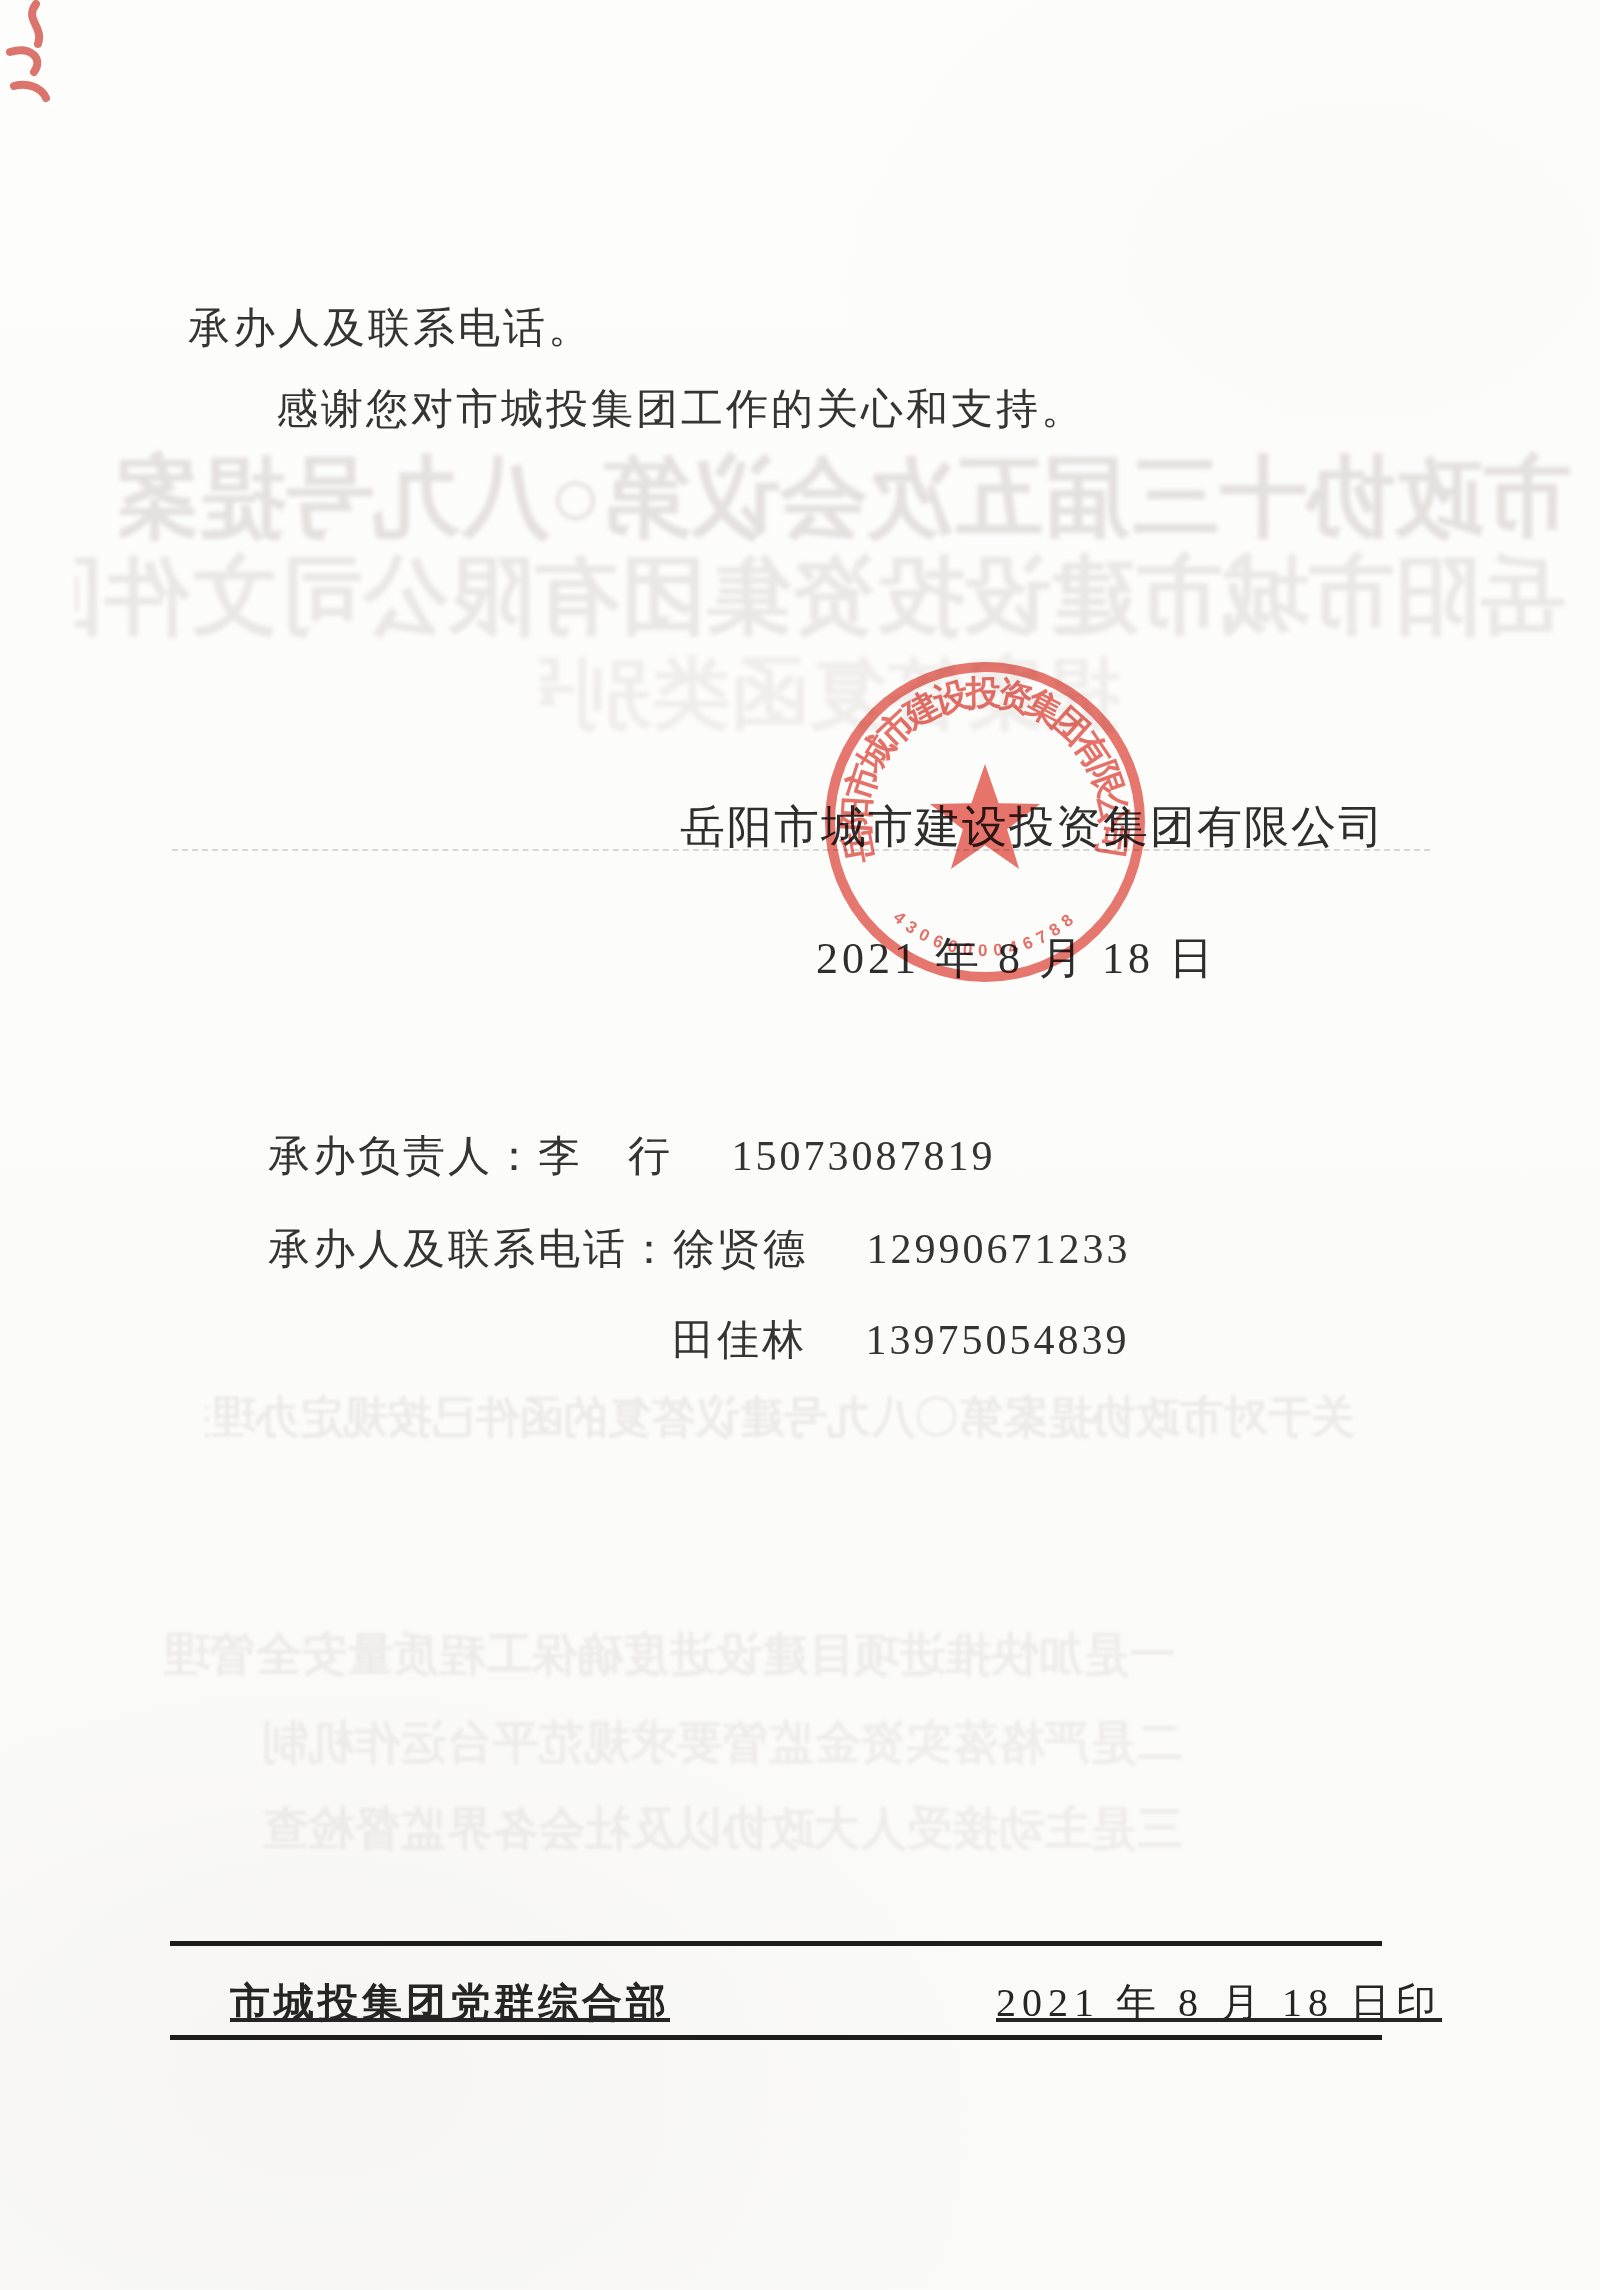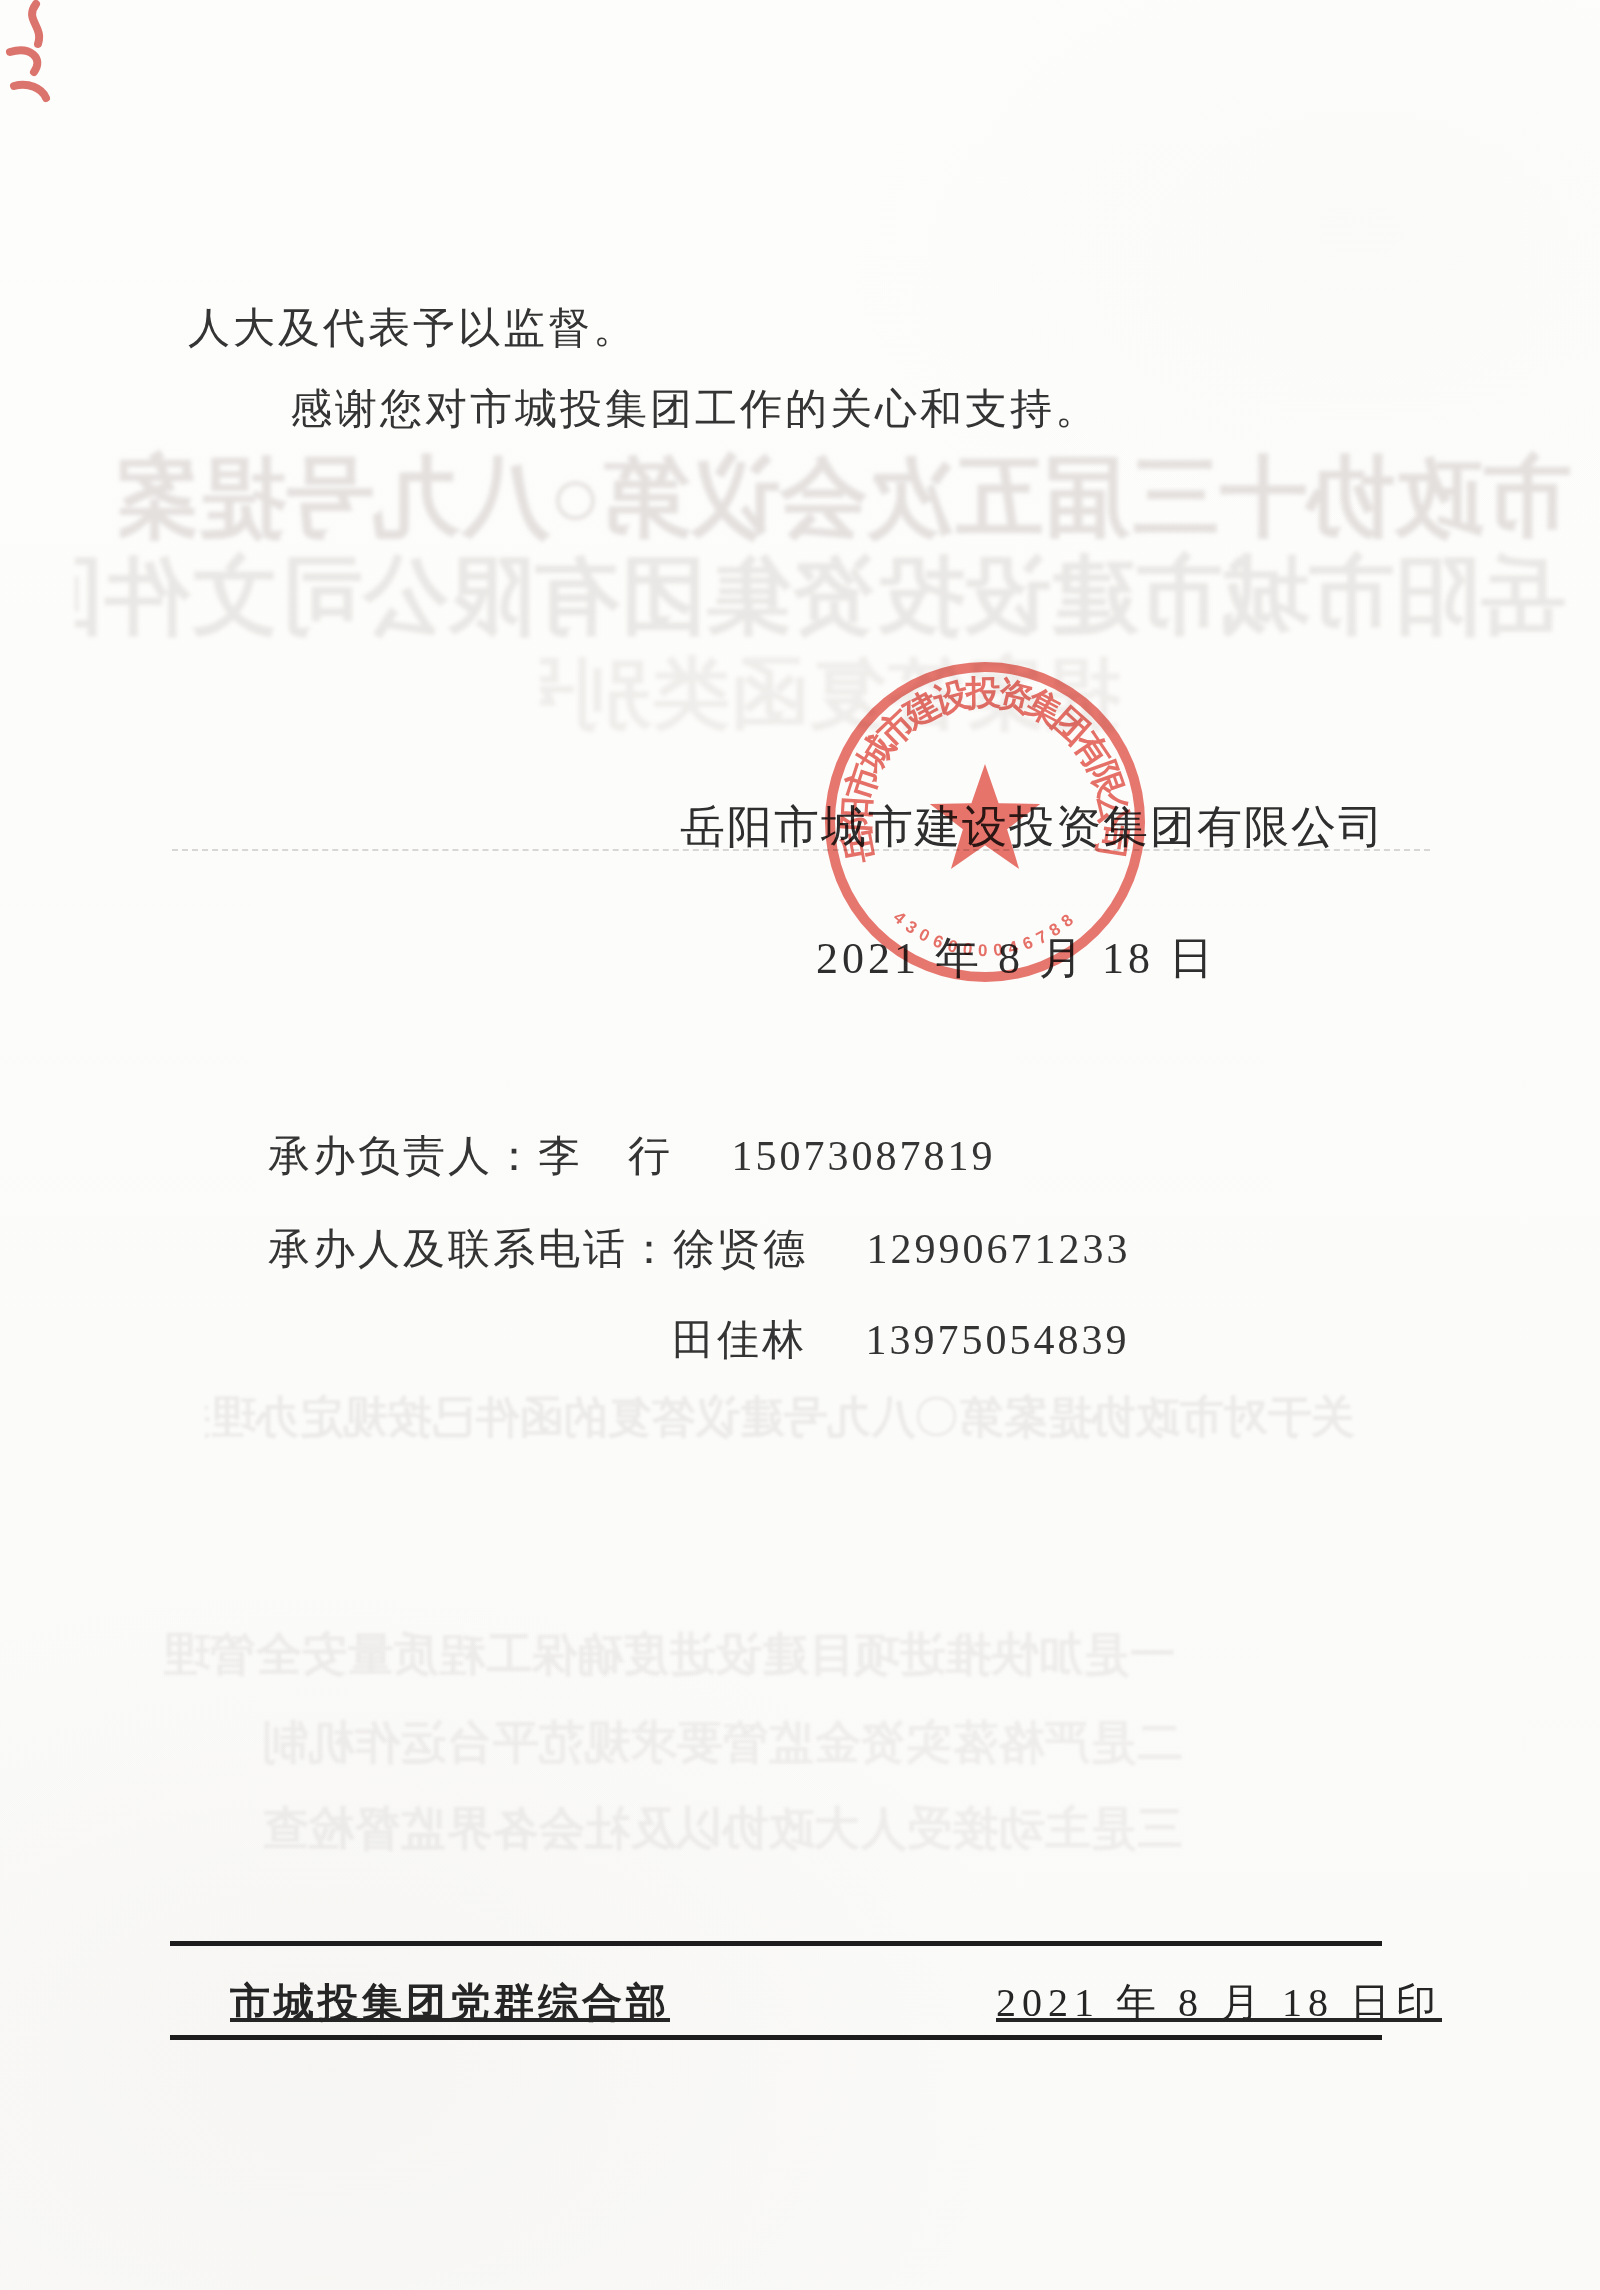--- a/index.html
+++ b/index.html
@@ -43,22 +43,22 @@
 <div class="ghost" style="left:120px;top:438px;width:1450px;font-size:88px;color:rgba(172,158,156,0.30);">市政协十三届五次会议第○八九号提案答复的函件</div>
 <div class="ghost" style="left:75px;top:538px;width:1490px;font-size:86px;color:rgba(170,158,156,0.22);">岳阳市城市建设投资集团有限公司文件回复意见稿</div>
 <div class="ghost" style="left:540px;top:642px;width:580px;font-size:78px;color:rgba(172,160,158,0.16);">提案答复函类别号</div>
 <div class="ghost" style="left:205px;top:1388px;width:1150px;font-size:44px;color:rgba(150,140,140,0.15);filter:blur(1.5px);">关于对市政协提案第〇八九号建议答复的函件已按规定办理并送达相关单位</div>
 <div class="ghost" style="left:135px;top:1624px;width:1040px;font-size:46px;color:rgba(150,140,140,0.13);filter:blur(1.5px);">一是加快推进项目建设进度确保工程质量安全管理</div>
 <div class="ghost" style="left:152px;top:1712px;width:1030px;font-size:46px;color:rgba(150,140,140,0.12);filter:blur(1.5px);">二是严格落实资金监管要求规范平台运作机制</div>
 <div class="ghost" style="left:132px;top:1798px;width:1050px;font-size:46px;color:rgba(150,140,140,0.12);filter:blur(1.5px);">三是主动接受人大政协以及社会各界监督检查</div>
 
 <div class="artifact-line"></div>
 
-<div class="doc-text" style="left:188px;top:300px;">人大及代表予以监督。</div>
-<div class="doc-text" style="left:290px;top:381px;text-align:center;">感谢您对市城投集团工作的关心和支持。</div>
+<div class="doc-text" style="left:188px;top:300px;">承办人及联系电话。</div>
+<div class="doc-text" style="left:276px;top:381px;text-align:center;">感谢您对市城投集团工作的关心和支持。</div>
 
 <div class="sig-line" style="left:680px;top:797px;font-size:45px;letter-spacing:2px;">岳阳市城市建设投资集团有限公司</div>
 <div class="sig-line" style="left:816px;top:929px;font-size:44px;letter-spacing:4px;">2021 年 8 月 18 日</div>
 
 <div class="doc-text" style="left:268px;top:1128px;font-family:Liberation Serif, serif;">承办负责人：李　行　 15073087819</div>
 <div class="doc-text" style="left:268px;top:1221px;">承办人及联系电话：徐贤德　 12990671233</div>
 <div class="doc-text" style="left:672px;top:1312px;">田佳林　 13975054839</div>
 
 <svg class="seal-svg" width="340" height="340" viewBox="0 0 340 340">
   <circle cx="170" cy="170" r="155" fill="none" stroke="#e4544a" stroke-width="10" opacity="0.88"></circle>

